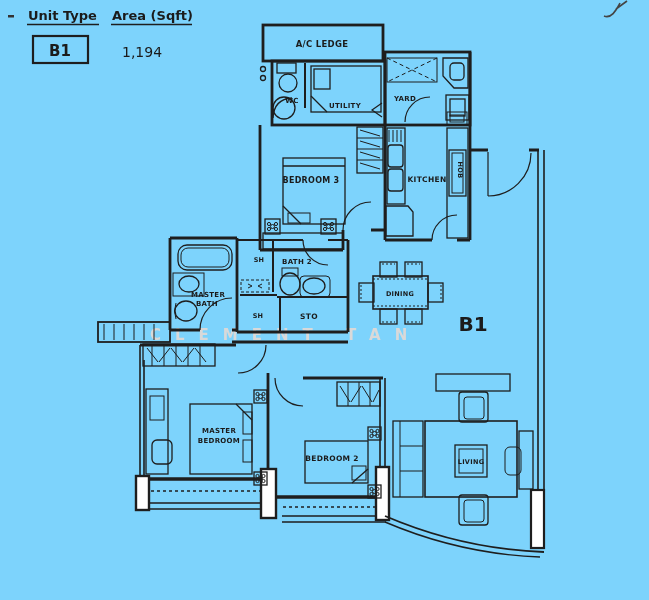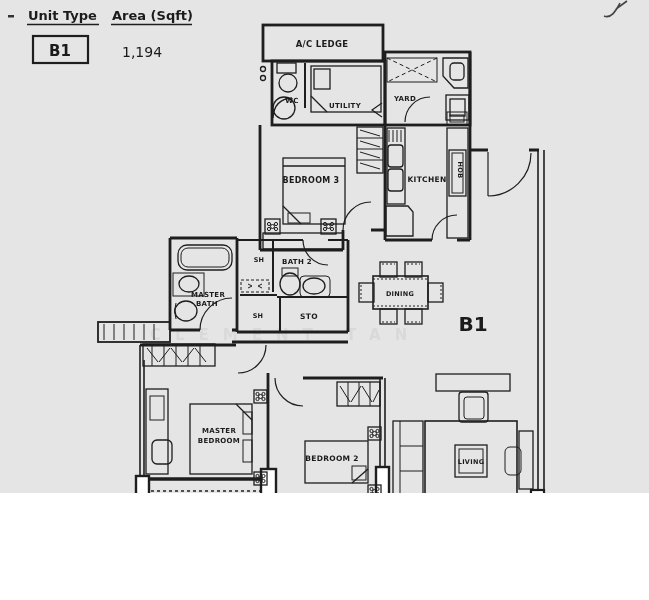--- a/index.html
+++ b/index.html
@@ -1,16 +1,16 @@
 <!DOCTYPE html>
 <html><head>
 <meta charset="utf-8">
 <style>
   html,body{margin:0;padding:0;background:#ffffff;}
-  .page{position:relative;width:649px;height:493px;background:#e5e5e5;overflow:hidden;
+  .page{position:relative;width:649px;height:600px;background:#7dd3fc;overflow:hidden;
         font-family:"DejaVu Sans",sans-serif;}
   svg text{font-family:"DejaVu Sans",sans-serif;fill:#1b1b1b;}
   .room-label{font-weight:bold;letter-spacing:.3px;}
   .wm{fill:#d9d9d9;font-size:15px;letter-spacing:14px;font-weight:bold;}
 </style>
 </head>
 <body>
 
 <div class="page">
 <svg width="649" height="600" viewBox="0 0 649 600">

